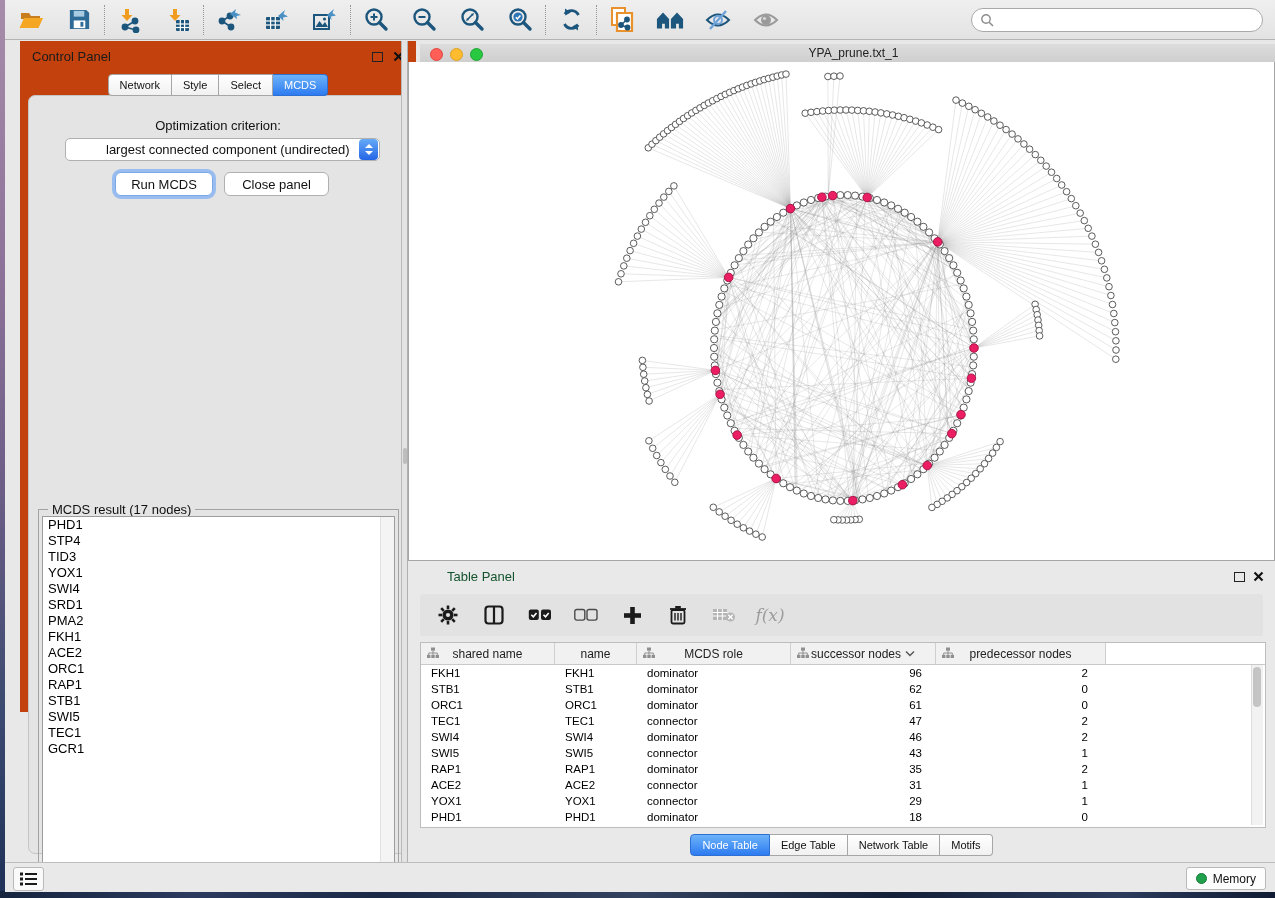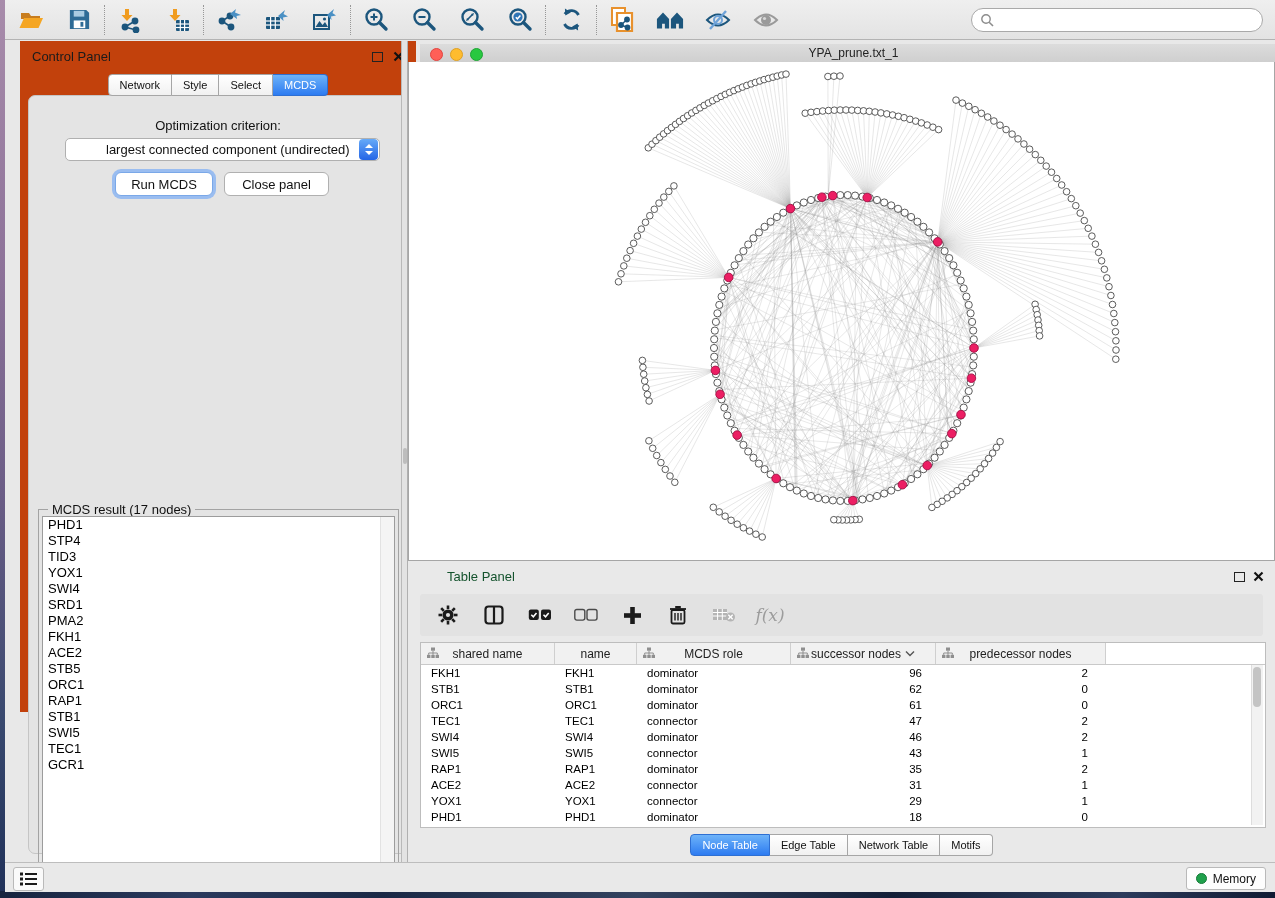--- a/index.html
+++ b/index.html
@@ -307,21 +307,20 @@
         <div class="mcds-scroll"></div>
       <div class="mcds-item">PHD1</div>
           <div class="mcds-item">STP4</div>
           <div class="mcds-item">TID3</div>
           <div class="mcds-item">YOX1</div>
           <div class="mcds-item">SWI4</div>
           <div class="mcds-item">SRD1</div>
           <div class="mcds-item">PMA2</div>
           <div class="mcds-item">FKH1</div>
           <div class="mcds-item">ACE2</div>
-          <div class="mcds-item">STB5</div>
           <div class="mcds-item">ORC1</div>
           <div class="mcds-item">RAP1</div>
           <div class="mcds-item">STB1</div>
           <div class="mcds-item">SWI5</div>
           <div class="mcds-item">TEC1</div>
           <div class="mcds-item">GCR1</div>
         </div>
     </div>
   </div>
 </div>

